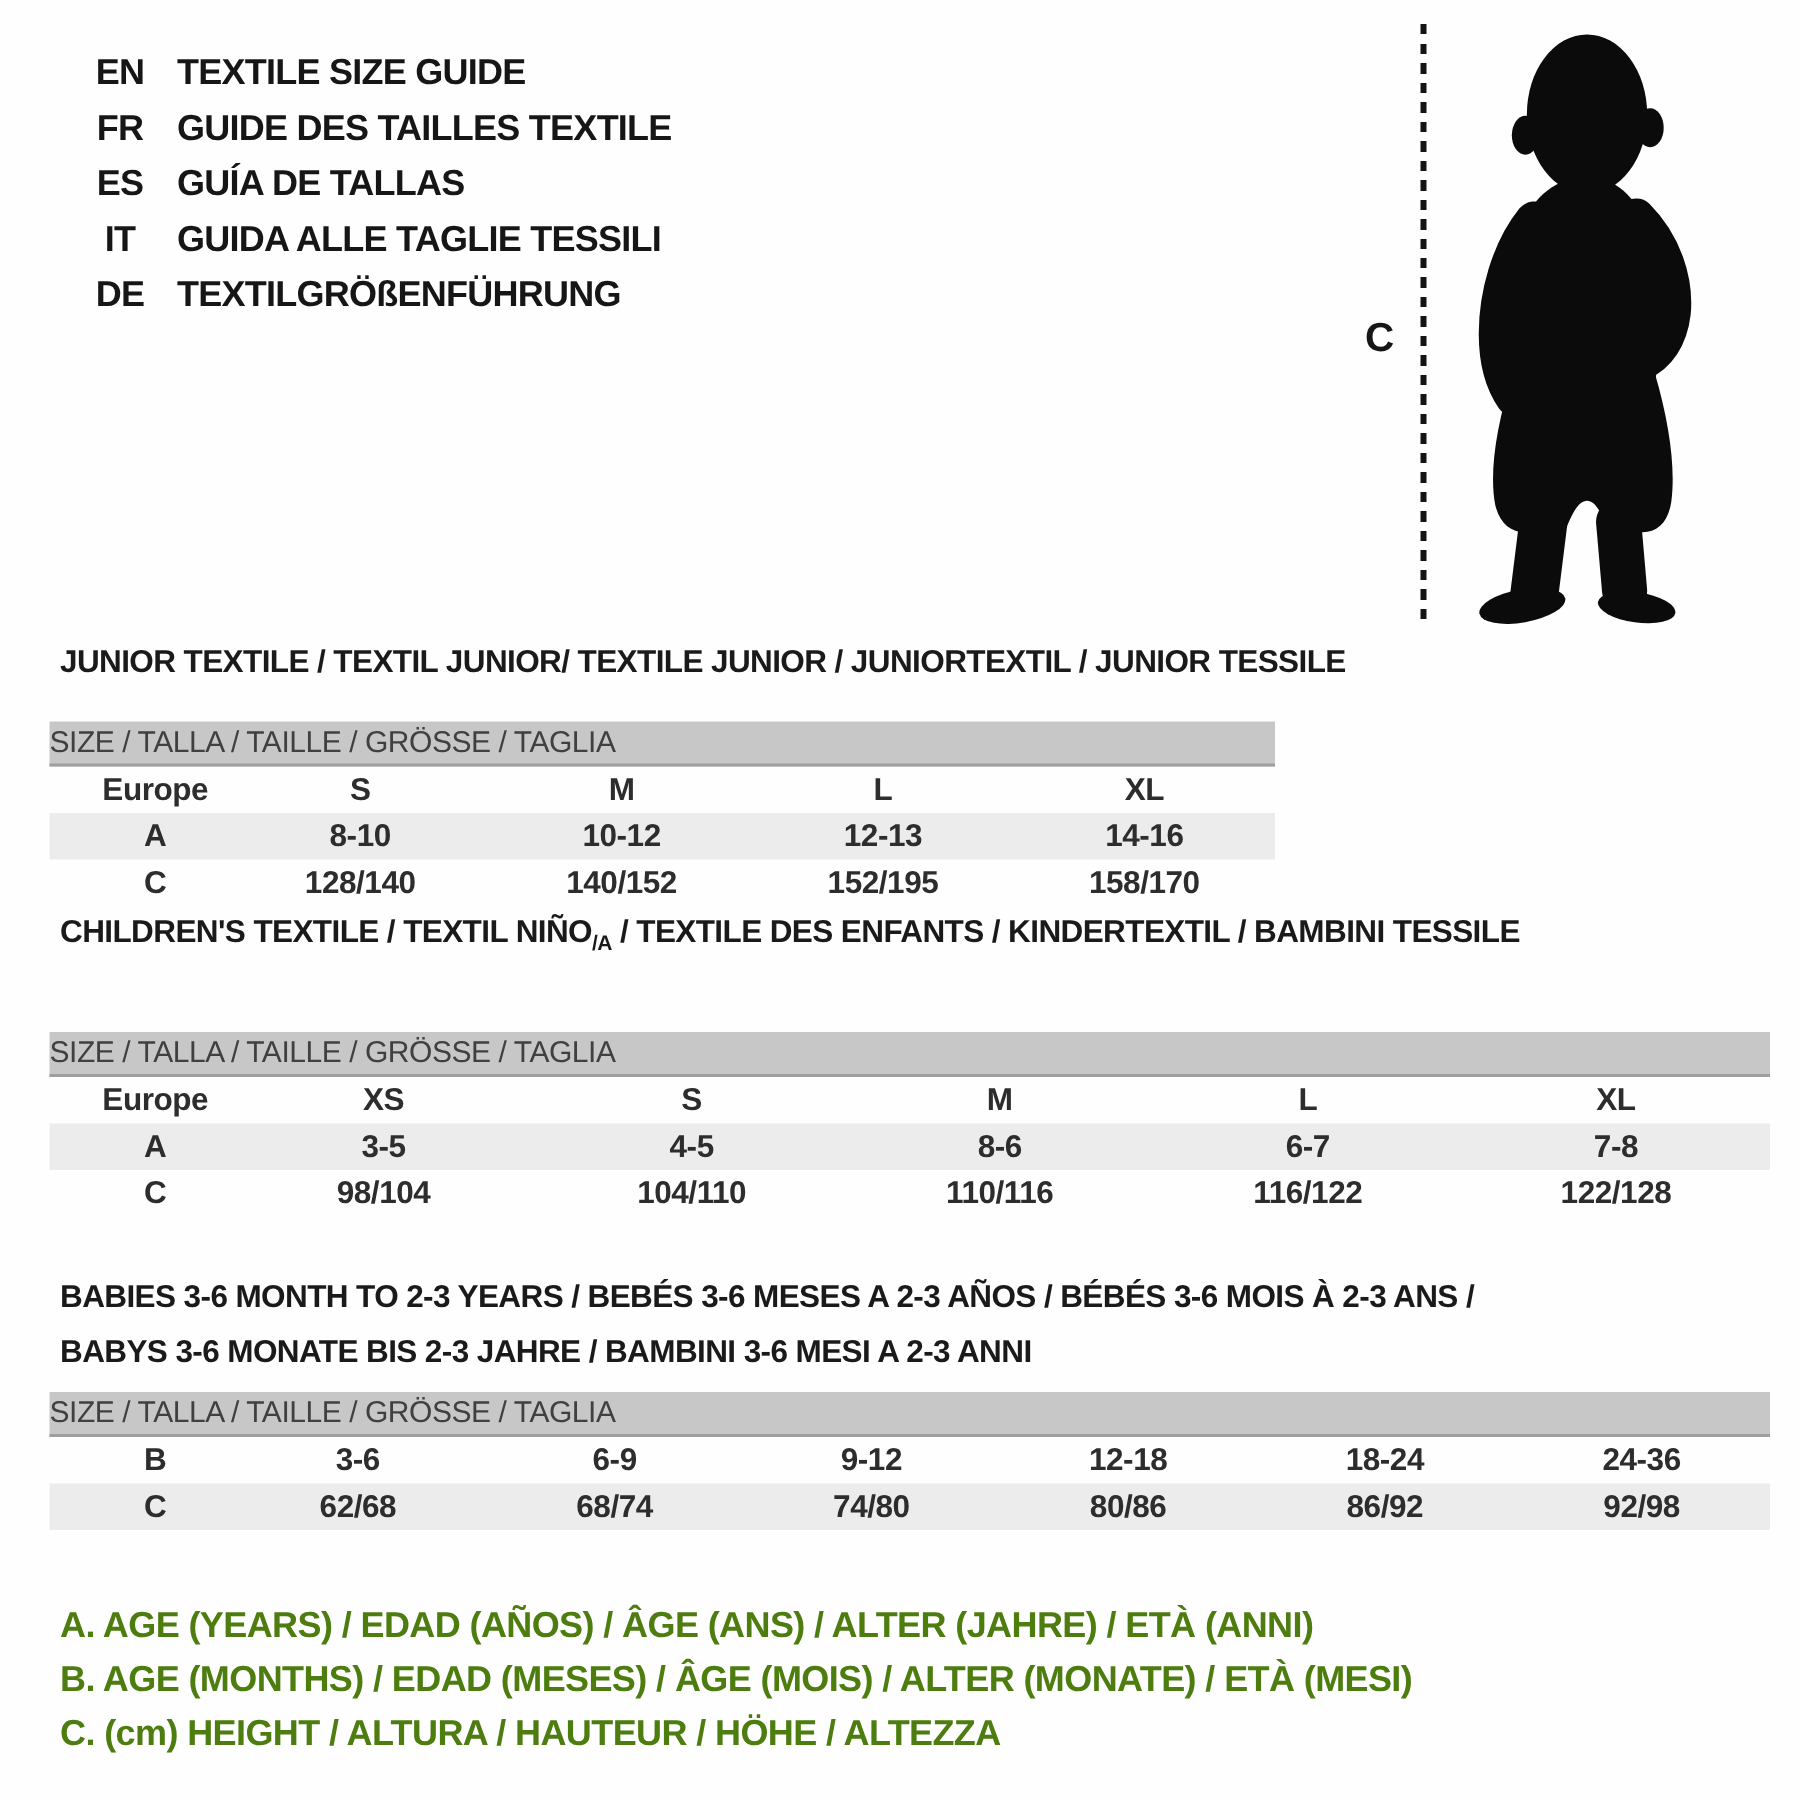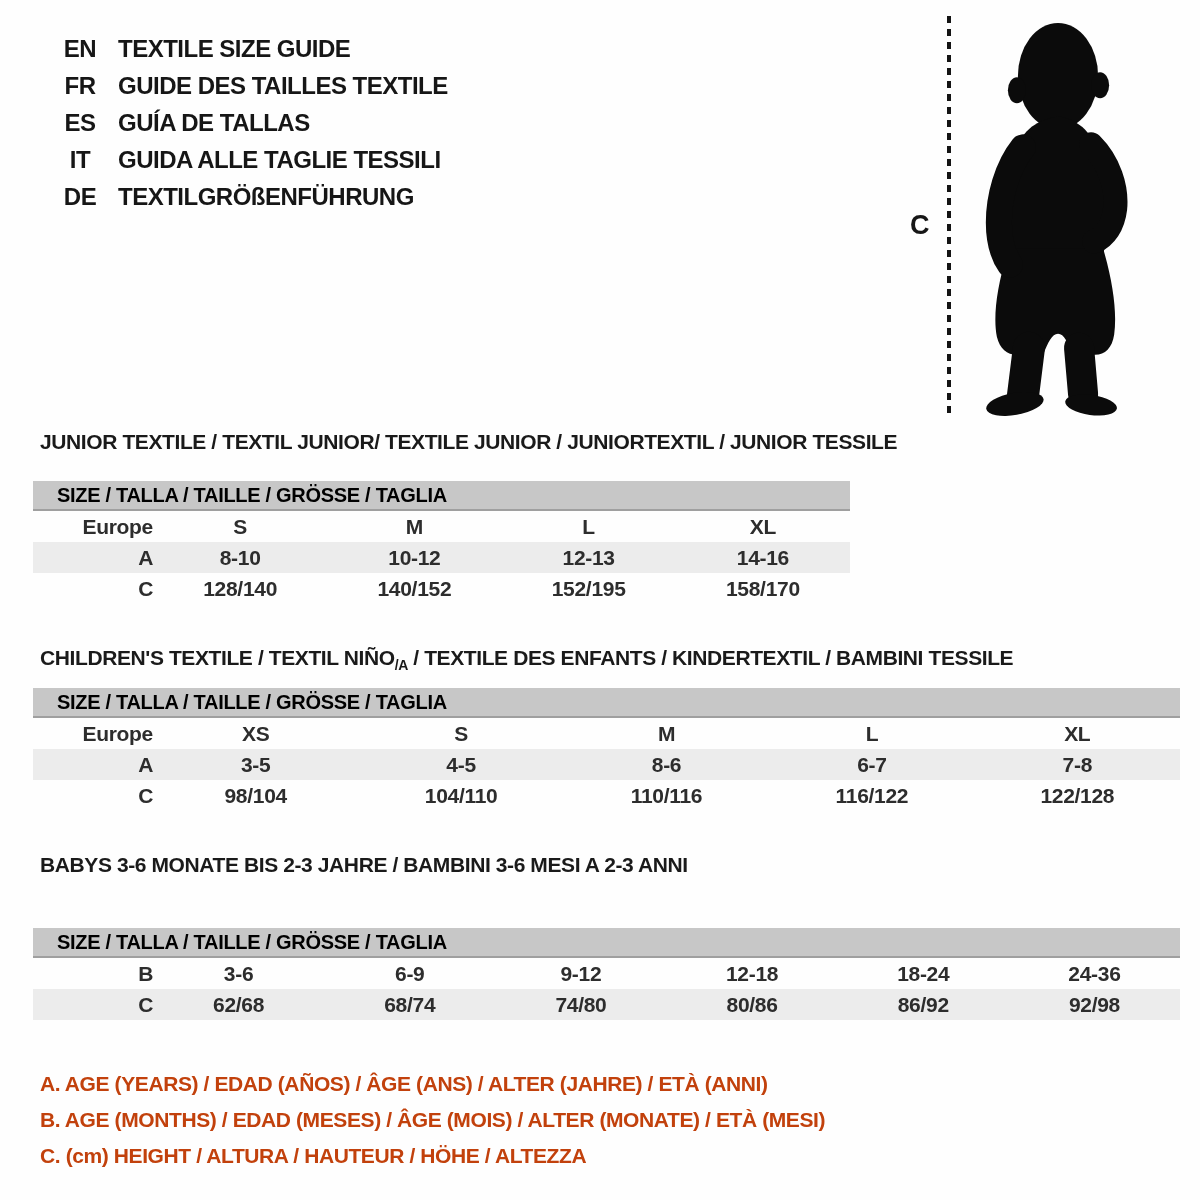--- a/index.html
+++ b/index.html
@@ -26,32 +26,32 @@
 
   
   .section-title{font-size:21px;font-weight:bold;letter-spacing:-0.4px;color:#1a1a1a;white-space:nowrap;}
   .section-title sub{font-size:14px;font-weight:bold;}
   .two-line{line-height:37px;}
 
   
   .sg-table{left:33px;}
   .size-band{
     height:28px;line-height:28px;background:#c7c7c7;border-bottom:2px solid #9f9f9f;
-    font-size:20px;font-weight:bold;letter-spacing:-0.3px;color:#000000;padding-left:24px;
+    font-size:20px;font-weight:normal;letter-spacing:-0.3px;color:#404040;padding-left:0;
   }
   .trow{display:grid;height:31px;align-items:center;}
   .cols4{grid-template-columns:120px repeat(4,1fr);}
   .cols5{grid-template-columns:120px repeat(5,1fr);}
   .cols6{grid-template-columns:120px repeat(6,1fr);}
   .trow.shaded{background:#ececec;}
   .cell{font-size:21px;font-weight:bold;letter-spacing:-0.3px;color:#2d2d2d;text-align:center;}
-  .cell.rlabel{text-align:right;padding-left:8px;margin-left:13px;}
+  .cell.rlabel{text-align:center;padding-left:8px;margin-left:13px;}
 
   
-  .legend-line{font-size:21px;font-weight:bold;letter-spacing:-0.4px;color:#c2410c;height:36px;line-height:36px;white-space:nowrap;}
+  .legend-line{font-size:24px;font-weight:bold;letter-spacing:-0.4px;color:#4d7c0f;height:36px;line-height:36px;white-space:nowrap;}
 </style>
 </head>
 <body>
 
 <div class="abs lang-list">
   <div class="lang-row">
     <span class="lang-code">EN</span>
     <span class="lang-label">TEXTILE SIZE GUIDE</span>
   </div>
   <div class="lang-row">
@@ -122,21 +122,21 @@
   </div>
   <div class="trow cols4">
     <div class="cell rlabel">C</div>
     <div class="cell">128/140</div>
     <div class="cell">140/152</div>
     <div class="cell">152/195</div>
     <div class="cell">158/170</div>
   </div>
 </div>
 
-<div class="abs section-title" style="top:646px;left:40px;">
+<div class="abs section-title" style="top:610px;left:40px;">
   <span>CHILDREN'S TEXTILE / TEXTIL NIÑO</span><sub>/A</sub><span> / TEXTILE DES ENFANTS / KINDERTEXTIL / BAMBINI TESSILE</span>
 </div>
 
 <div class="abs sg-table" style="top:688px;width:1147px;">
   <div class="size-band">SIZE / TALLA / TAILLE / GRÖSSE / TAGLIA</div>
   <div class="trow cols5">
     <div class="cell rlabel">Europe</div>
     <div class="cell">XS</div>
     <div class="cell">S</div>
     <div class="cell">M</div>
@@ -155,20 +155,21 @@
     <div class="cell rlabel">C</div>
     <div class="cell">98/104</div>
     <div class="cell">104/110</div>
     <div class="cell">110/116</div>
     <div class="cell">116/122</div>
     <div class="cell">122/128</div>
   </div>
 </div>
 
 <div class="abs section-title two-line" style="top:846px;left:40px;">
+  <div>BABIES 3-6 MONTH TO 2-3 YEARS / BEBÉS 3-6 MESES A 2-3 AÑOS / BÉBÉS 3-6 MOIS À 2-3 ANS /</div>
   <div>BABYS 3-6 MONATE BIS 2-3 JAHRE / BAMBINI 3-6 MESI A 2-3 ANNI</div>
 </div>
 
 <div class="abs sg-table" style="top:928px;width:1147px;">
   <div class="size-band">SIZE / TALLA / TAILLE / GRÖSSE / TAGLIA</div>
   <div class="trow cols6">
     <div class="cell rlabel">B</div>
     <div class="cell">3-6</div>
     <div class="cell">6-9</div>
     <div class="cell">9-12</div>

